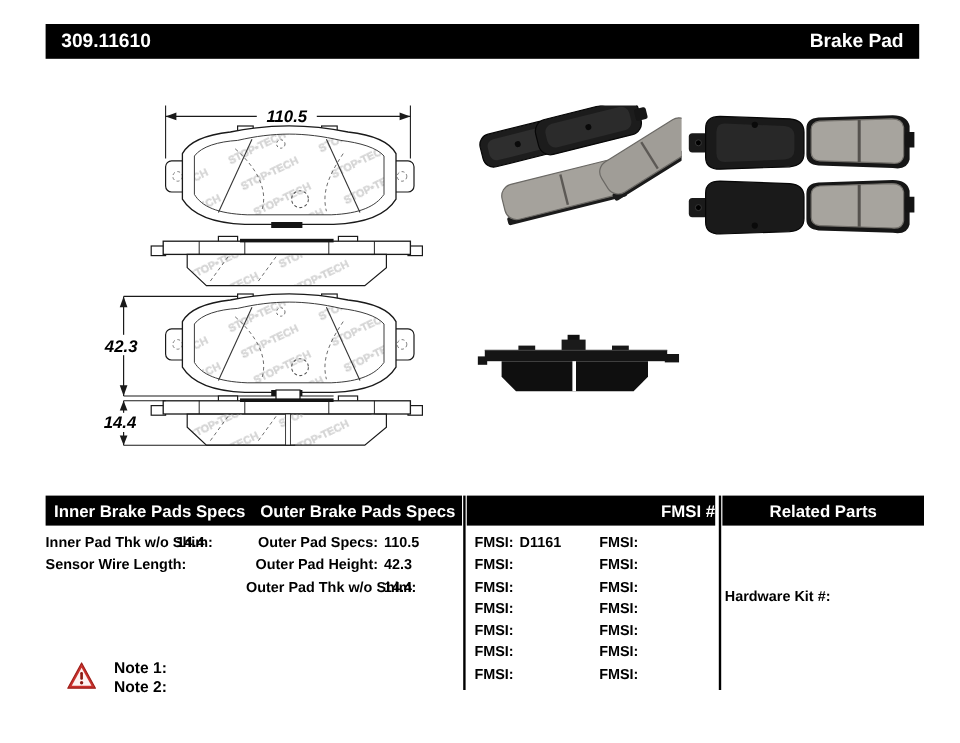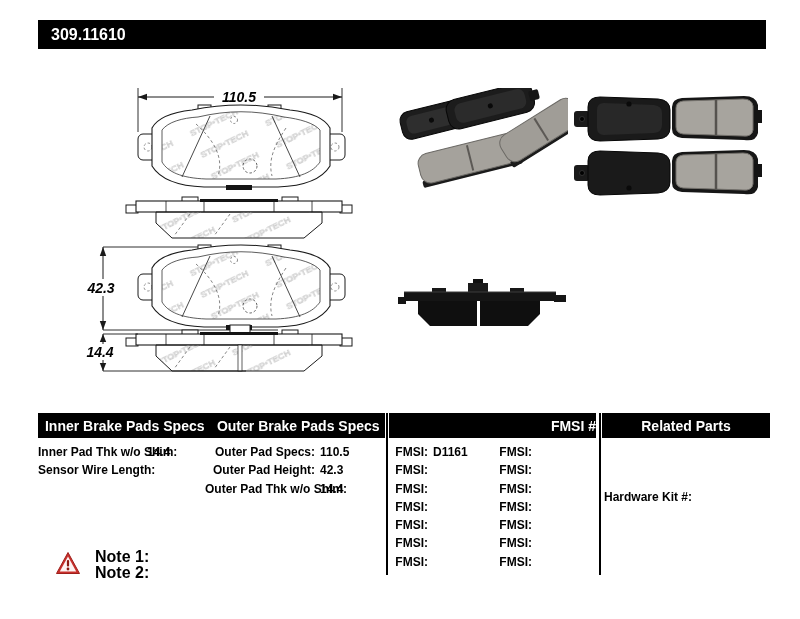--- a/index.html
+++ b/index.html
@@ -30,31 +30,32 @@
   .spec-col { position:absolute; top:443px; font-size:12px; font-weight:bold; color:#000; }
   .spec-row { white-space:nowrap; height:18.3px; line-height:18.3px; }
   .spec-label { display:inline-block; text-align:right; }
   #col-inner { left:38px; }   #col-inner .spec-label { width:104px; }
   #col-outer { left:205px; }  #col-outer .spec-label { width:110px; }
   #col-fmsi1 { left:390px; }  #col-fmsi1 .spec-label { width:38px; }
   #col-fmsi2 { left:494px; }  #col-fmsi2 .spec-label { width:38px; }
   #col-related { left:604px; } #col-related .spec-label { width:auto; text-align:left;margin-top:45px; }
   .spec-value { margin-left:5px; }
 
-  .notes { position:absolute; left:95px; top:549px; font-size:16px; font-weight:bold;
+  .notes { position:absolute; left:95px; top:549px; font-size:13px; font-weight:bold;
     color:#000; line-height:16px; }
   .warn-svg { position:absolute; left:55px; top:551px; }
 </style>
 </head>
 <body>
 
 <div class="page">
 
   <div class="top-bar">
     <span>309.11610</span>
+    <span>Brake Pad</span>
   </div>
 
   <svg class="drawing-svg" width="292" height="318" viewBox="0 0 292 318">
     <defs>
       <pattern id="wm" width="72" height="24" patternUnits="userSpaceOnUse" patternTransform="rotate(-26)">
         <text x="2" y="12" font-size="9" font-weight="bold" fill="#d7d7d7" stroke="#b9b9b9" stroke-width="0.2">STOP•TECH</text>
       </pattern>
 
       <g id="frontpad">
 

